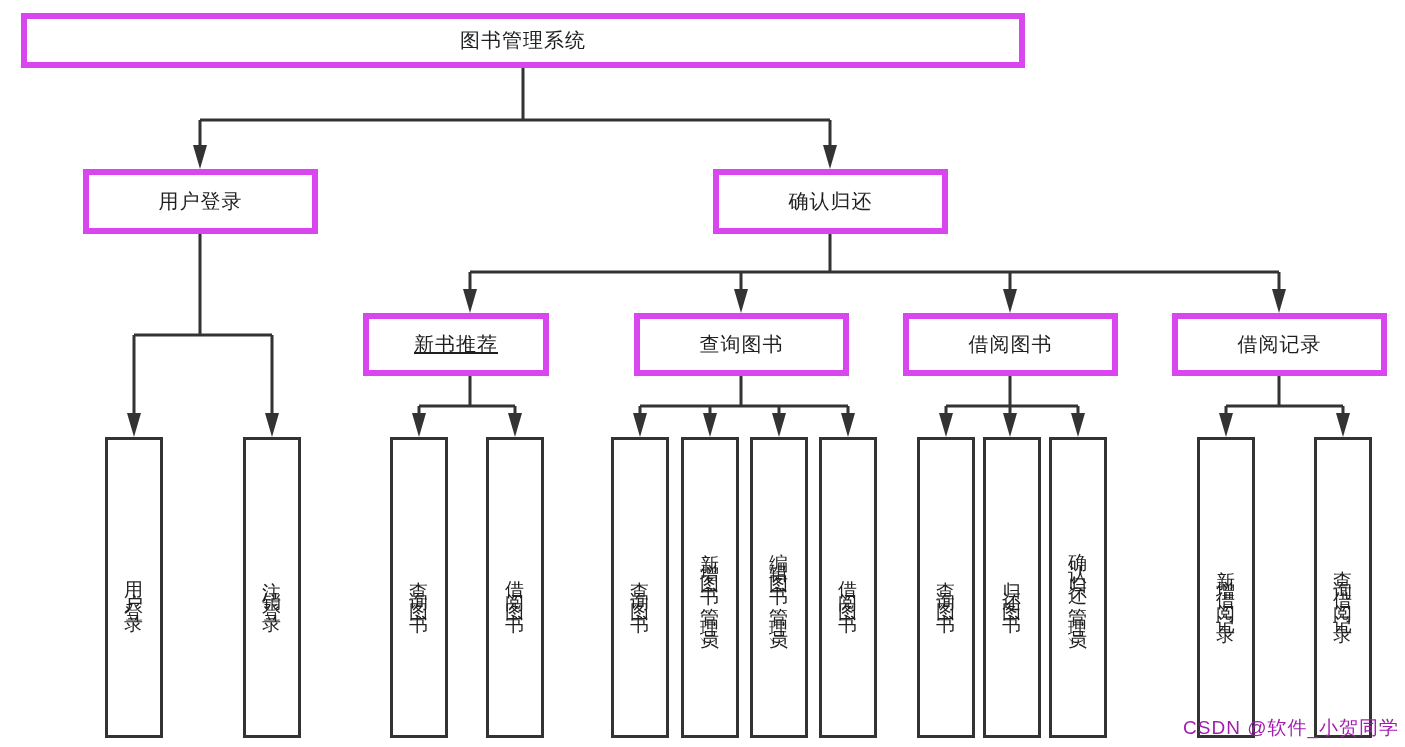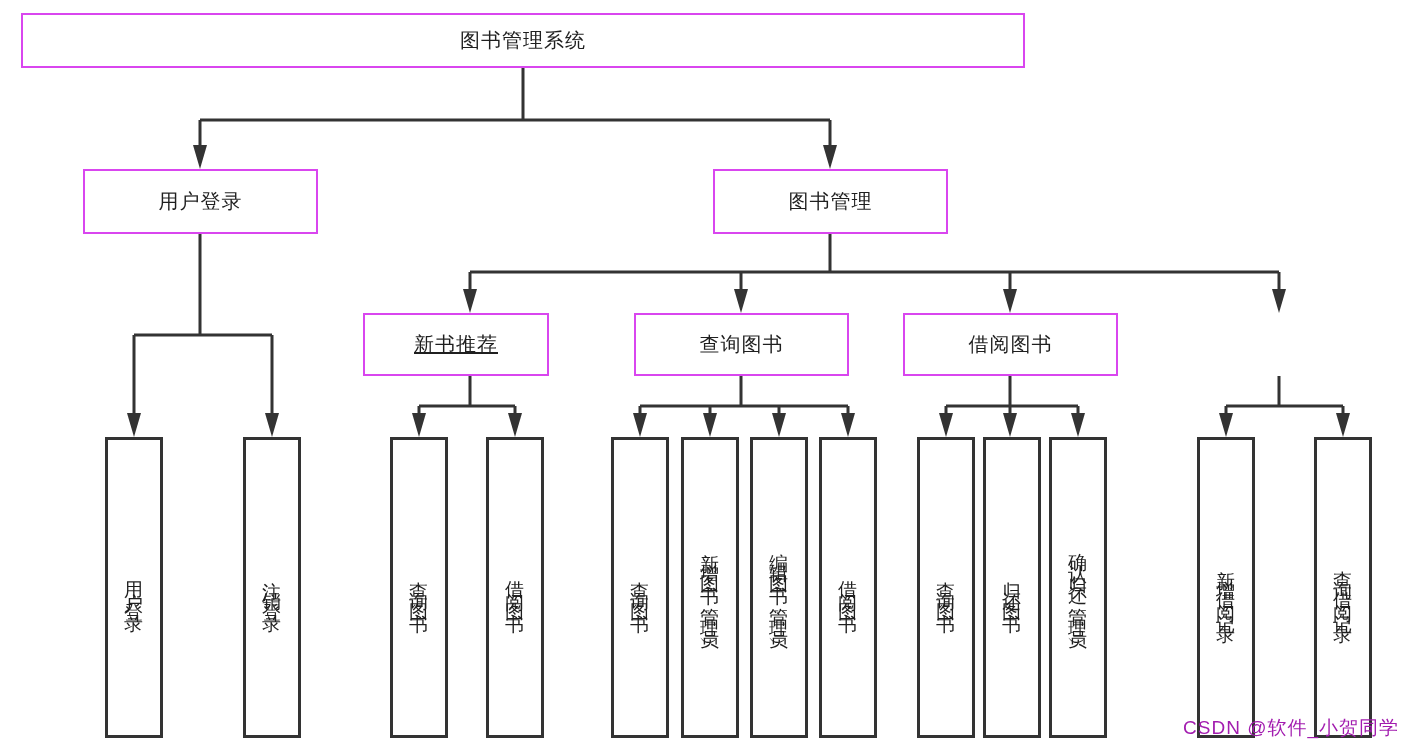--- a/index.html
+++ b/index.html
@@ -7,21 +7,21 @@
     position: relative;
     width: 1405px;
     height: 747px;
     background: #ffffff;
     font-family: "Liberation Sans", sans-serif;
     overflow: hidden;
   }
   .node {
     position: absolute;
     box-sizing: border-box;
-    border: 2px solid #d946ef;
+    border: 6px solid #d946ef;
     background: #ffffff;
     display: flex;
     align-items: center;
     justify-content: center;
     color: #1f1f1f;
     font-size: 20px;
     letter-spacing: 1px;
     z-index: 2;
   }
   .leaf {
@@ -121,31 +121,34 @@
   </svg>
 
   <div class="node" style="left:21px; top:13px; width:1004px; height:55px;">
     <span>图书管理系统</span>
   </div>
 
   <div class="node" style="left:83px; top:169px; width:235px; height:65px;">
     <span>用户登录</span>
   </div>
   <div class="node" style="left:713px; top:169px; width:235px; height:65px;">
-    <span>图书管理</span>
+    <span>确认归还</span>
   </div>
 
   <div class="node" style="left:363px; top:313px; width:186px; height:63px;text-decoration:underline;">
     <span>新书推荐</span>
   </div>
   <div class="node" style="left:634px; top:313px; width:215px; height:63px;">
     <span>查询图书</span>
   </div>
   <div class="node" style="left:903px; top:313px; width:215px; height:63px;">
     <span>借阅图书</span>
+  </div>
+  <div class="node" style="left:1172px; top:313px; width:215px; height:63px;">
+    <span>借阅记录</span>
   </div>
 
   <div class="leaf" style="left:105px;">
     <span>用户登录</span>
   </div>
   <div class="leaf" style="left:243px;">
     <span>注销登录</span>
   </div>
 
   <div class="leaf" style="left:390px;">

